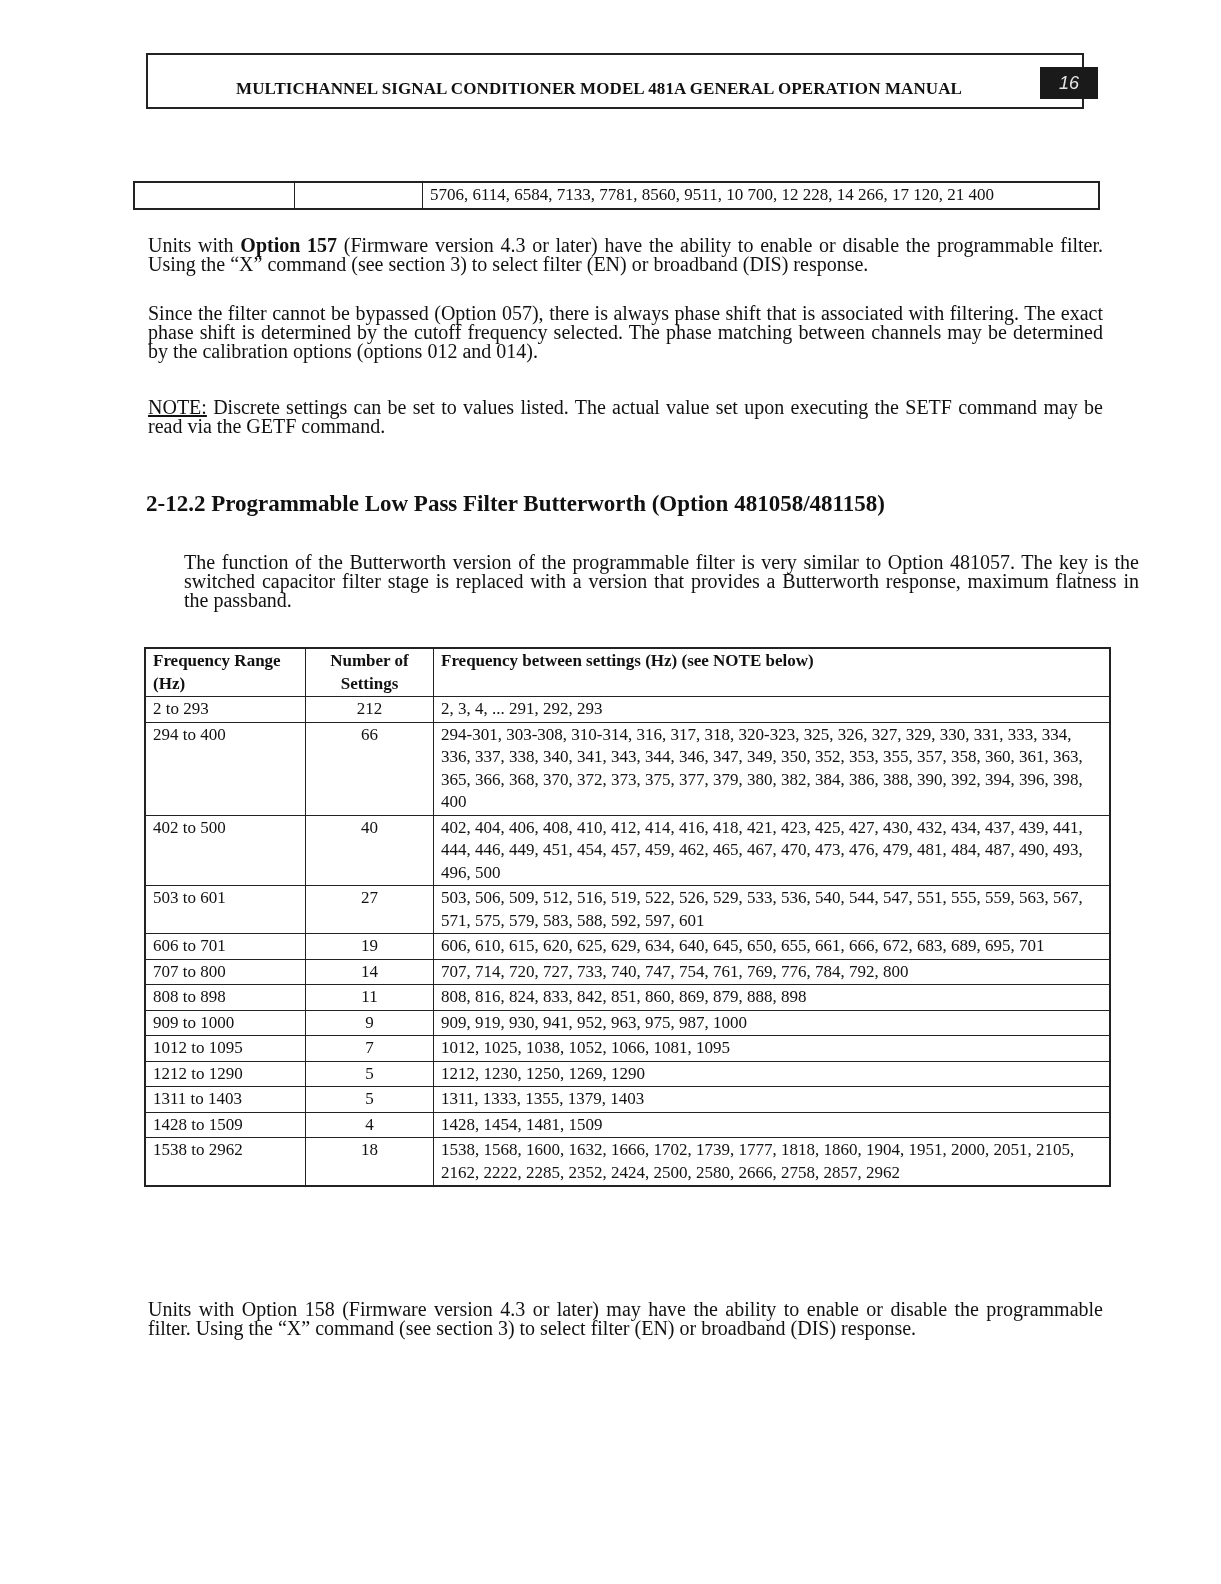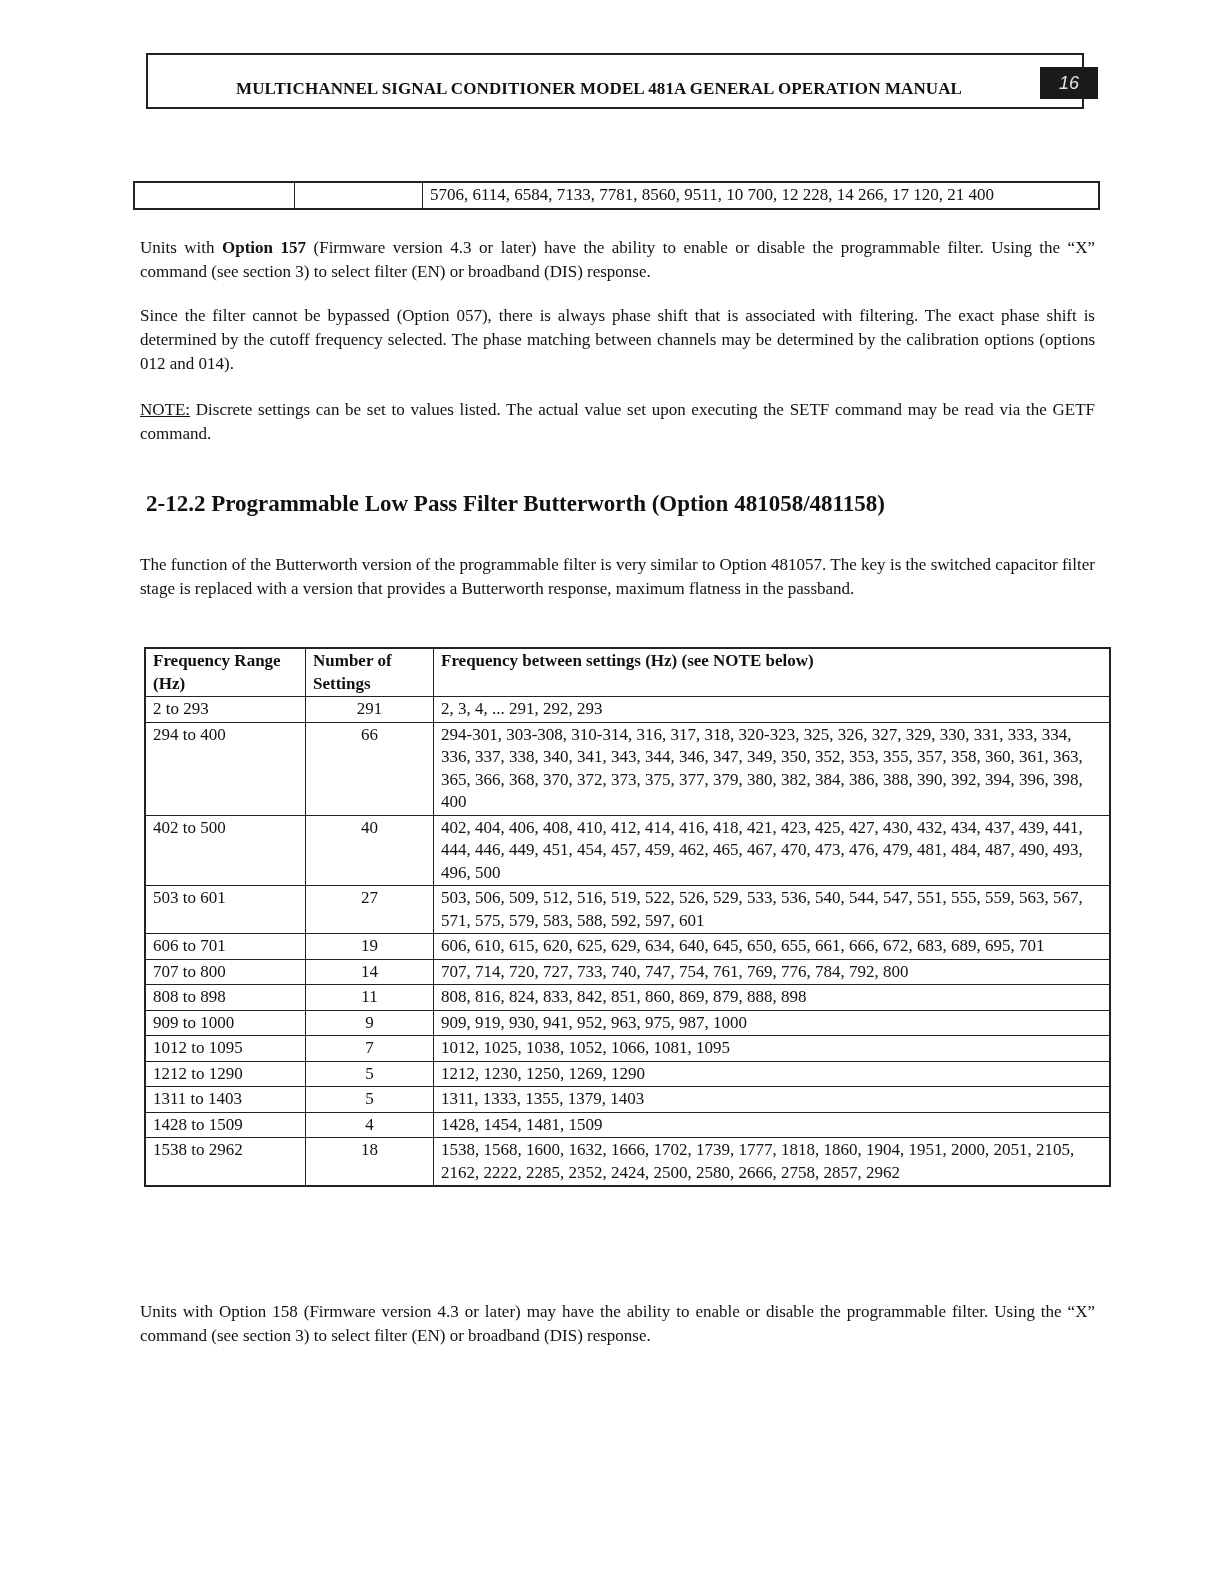--- a/index.html
+++ b/index.html
@@ -18,23 +18,23 @@
       position: absolute; left: 1040px; top: 67px; width: 58px; height: 32px; background: #1a1a1a;
       color: #e5e5e5; font-family: "Liberation Sans", sans-serif; font-style: italic; font-size: 18px;
       text-align: center; line-height: 32px;
     }
     table { border-collapse: collapse; position: absolute; }
     td, th { border: 1.5px solid #222; vertical-align: top; padding: 1px 7px; font-size: 17px; line-height: 22.5px; text-align: left; font-weight: normal; }
     .tbl-top { left: 133px; top: 181px; width: 967px; border: 2.5px solid #222; }
     .tbl-main { left: 133px; top: 647px; width: 967px; border: 2.5px solid #222; margin-left: 11px; }
     .c1 { width: 145px; }
     .c2 { width: 113px; text-align: center; }
-    th.c2 { text-align: left; }
+    th.c2 { text-align: center; }
     th { font-weight: bold; }
-    .para { position: absolute; left: 140px; width: 955px; font-size: 17px; line-height: 24px; text-align: justify; }
+    .para { position: absolute; left: 148px; width: 955px; font-size: 20px; line-height: 19px; text-align: justify; }
     .section-heading { position: absolute; left: 146px; top: 491px; font-size: 23px; font-weight: bold; }
     .underline { text-decoration: underline; }
     b { font-weight: bold; }
   </style>
 </head>
 <body>
 
 <div class="header-box">
   <div class="header-title">MULTICHANNEL SIGNAL CONDITIONER MODEL 481A GENERAL OPERATION MANUAL</div>
 </div>
@@ -51,32 +51,32 @@
   </table>
 
 <div class="para" style="top:236px;"><span>Units with </span><b>Option 157</b><span> (Firmware version 4.3 or later) have the ability to enable or disable the programmable filter. Using the “X” command (see section 3) to select filter (EN) or broadband (DIS) response.</span></div>
 
 <div class="para" style="top:304px;">Since the filter cannot be bypassed (Option 057), there is always phase shift that is associated with filtering.  The exact phase shift is determined by the cutoff frequency selected.  The phase matching between channels may be determined by the calibration options (options 012 and 014).</div>
 
 <div class="para" style="top:398px;"><span class="underline">NOTE:</span><span> Discrete settings can be set to values listed.  The actual value set upon executing the SETF command may be read via the GETF command.</span></div>
 
 <div class="section-heading">2-12.2 Programmable Low Pass Filter Butterworth (Option 481058/481158)</div>
 
-<div class="para" style="top:553px;">The function of the Butterworth version of the programmable filter is very similar to Option 481057.  The key is the switched capacitor filter stage is replaced with a version that provides a Butterworth response, maximum flatness in the passband.</div>
+<div class="para" style="top:553px;margin-left:36px;">The function of the Butterworth version of the programmable filter is very similar to Option 481057.  The key is the switched capacitor filter stage is replaced with a version that provides a Butterworth response, maximum flatness in the passband.</div>
 
 <table class="tbl-main">
   <tbody>
       <tr>
     <th class="c1">Frequency Range (Hz)</th>
     <th class="c2">Number of Settings</th>
     <th>Frequency between settings (Hz) (see NOTE below)</th>
   </tr>
   <tr>
         <td class="c1">2 to 293</td>
-        <td class="c2">291</td>
+        <td class="c2">212</td>
         <td>2, 3, 4, ... 291, 292, 293</td>
       </tr>
   <tr>
         <td class="c1">294 to 400</td>
         <td class="c2">66</td>
         <td>294-301, 303-308, 310-314, 316, 317, 318, 320-323, 325, 326, 327, 329, 330, 331, 333, 334, 336, 337, 338, 340, 341, 343, 344, 346, 347, 349, 350, 352, 353, 355, 357, 358, 360, 361, 363, 365, 366, 368, 370, 372, 373, 375, 377, 379, 380, 382, 384, 386, 388, 390, 392, 394, 396, 398, 400</td>
       </tr>
   <tr>
         <td class="c1">402 to 500</td>
         <td class="c2">40</td>

